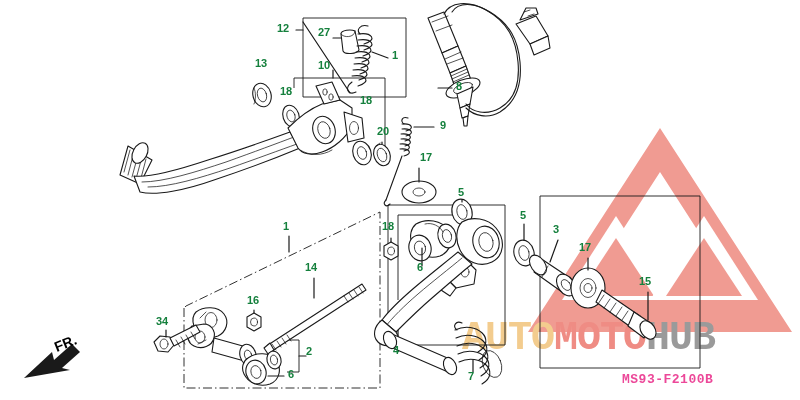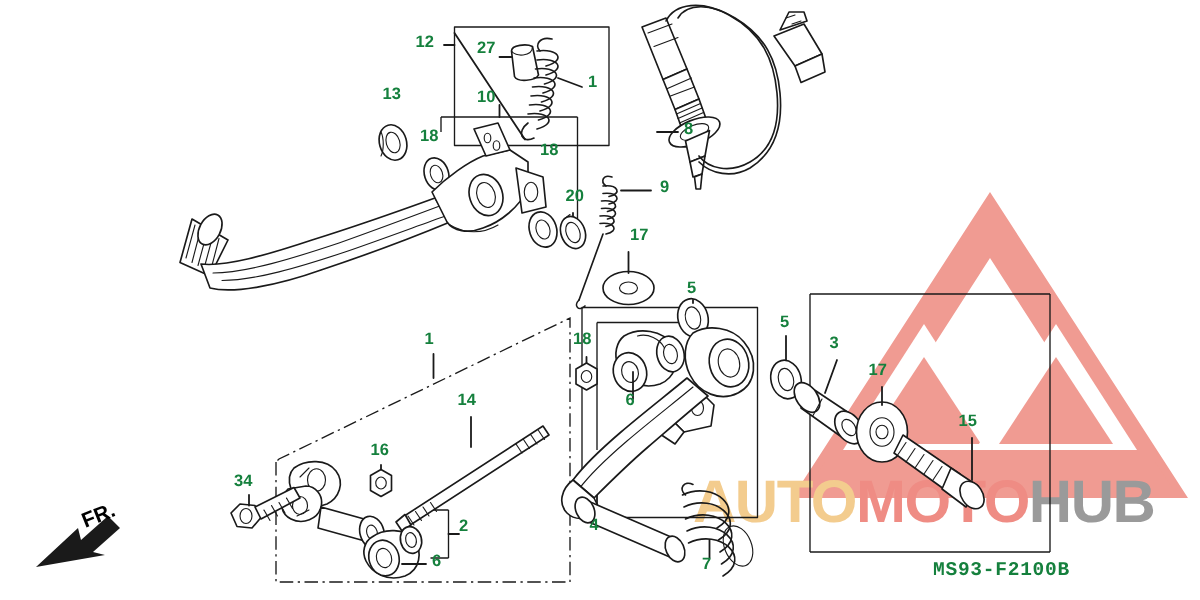--- a/index.html
+++ b/index.html
@@ -10,34 +10,34 @@
   }
   #art{position:absolute;inset:0;width:800px;height:400px;}
   
   #wm-logo{position:absolute;left:520px;top:120px;width:280px;height:230px;pointer-events:none;}
   #wm-text{
     position:absolute;left:462px;top:312px;width:340px;height:46px;
     pointer-events:none;line-height:46px;white-space:nowrap;
     font-family:"Liberation Sans", sans-serif;
     font-weight:bold;font-size:40px;letter-spacing:-1px;
   }
-  #wm-text span{display:inline;}
+  #wm-text span{display:inline;font-family:Liberation Mono, monospace;}
   .wm-auto{color:#f3cc8e;}
   .wm-moto{color:#ef8c84;}
   .wm-hub{color:#9a9a9a;}
   
   .callout{
     position:absolute;font-family:"Liberation Sans", sans-serif;
     font-weight:bold;font-size:11px;color:#15803d;
     line-height:1;white-space:nowrap;
   }
   #partno{
     position:absolute;left:622px;top:372px;
     font-family:"Liberation Mono","DejaVu Sans Mono",monospace;
-    font-weight:bold;font-size:13px;color:#15803d;letter-spacing:0.5px;
+    font-weight:bold;font-size:13px;color:#ec4899;letter-spacing:0.5px;
     white-space:nowrap;
   }
   #frlabel{
     position:absolute;left:52px;top:340px;
     font-family:"Liberation Sans", sans-serif;
     font-weight:bold;font-size:14px;color:#000;
     transform:rotate(-22deg);transform-origin:0 0;white-space:nowrap;
   }
 </style>
 </head>

